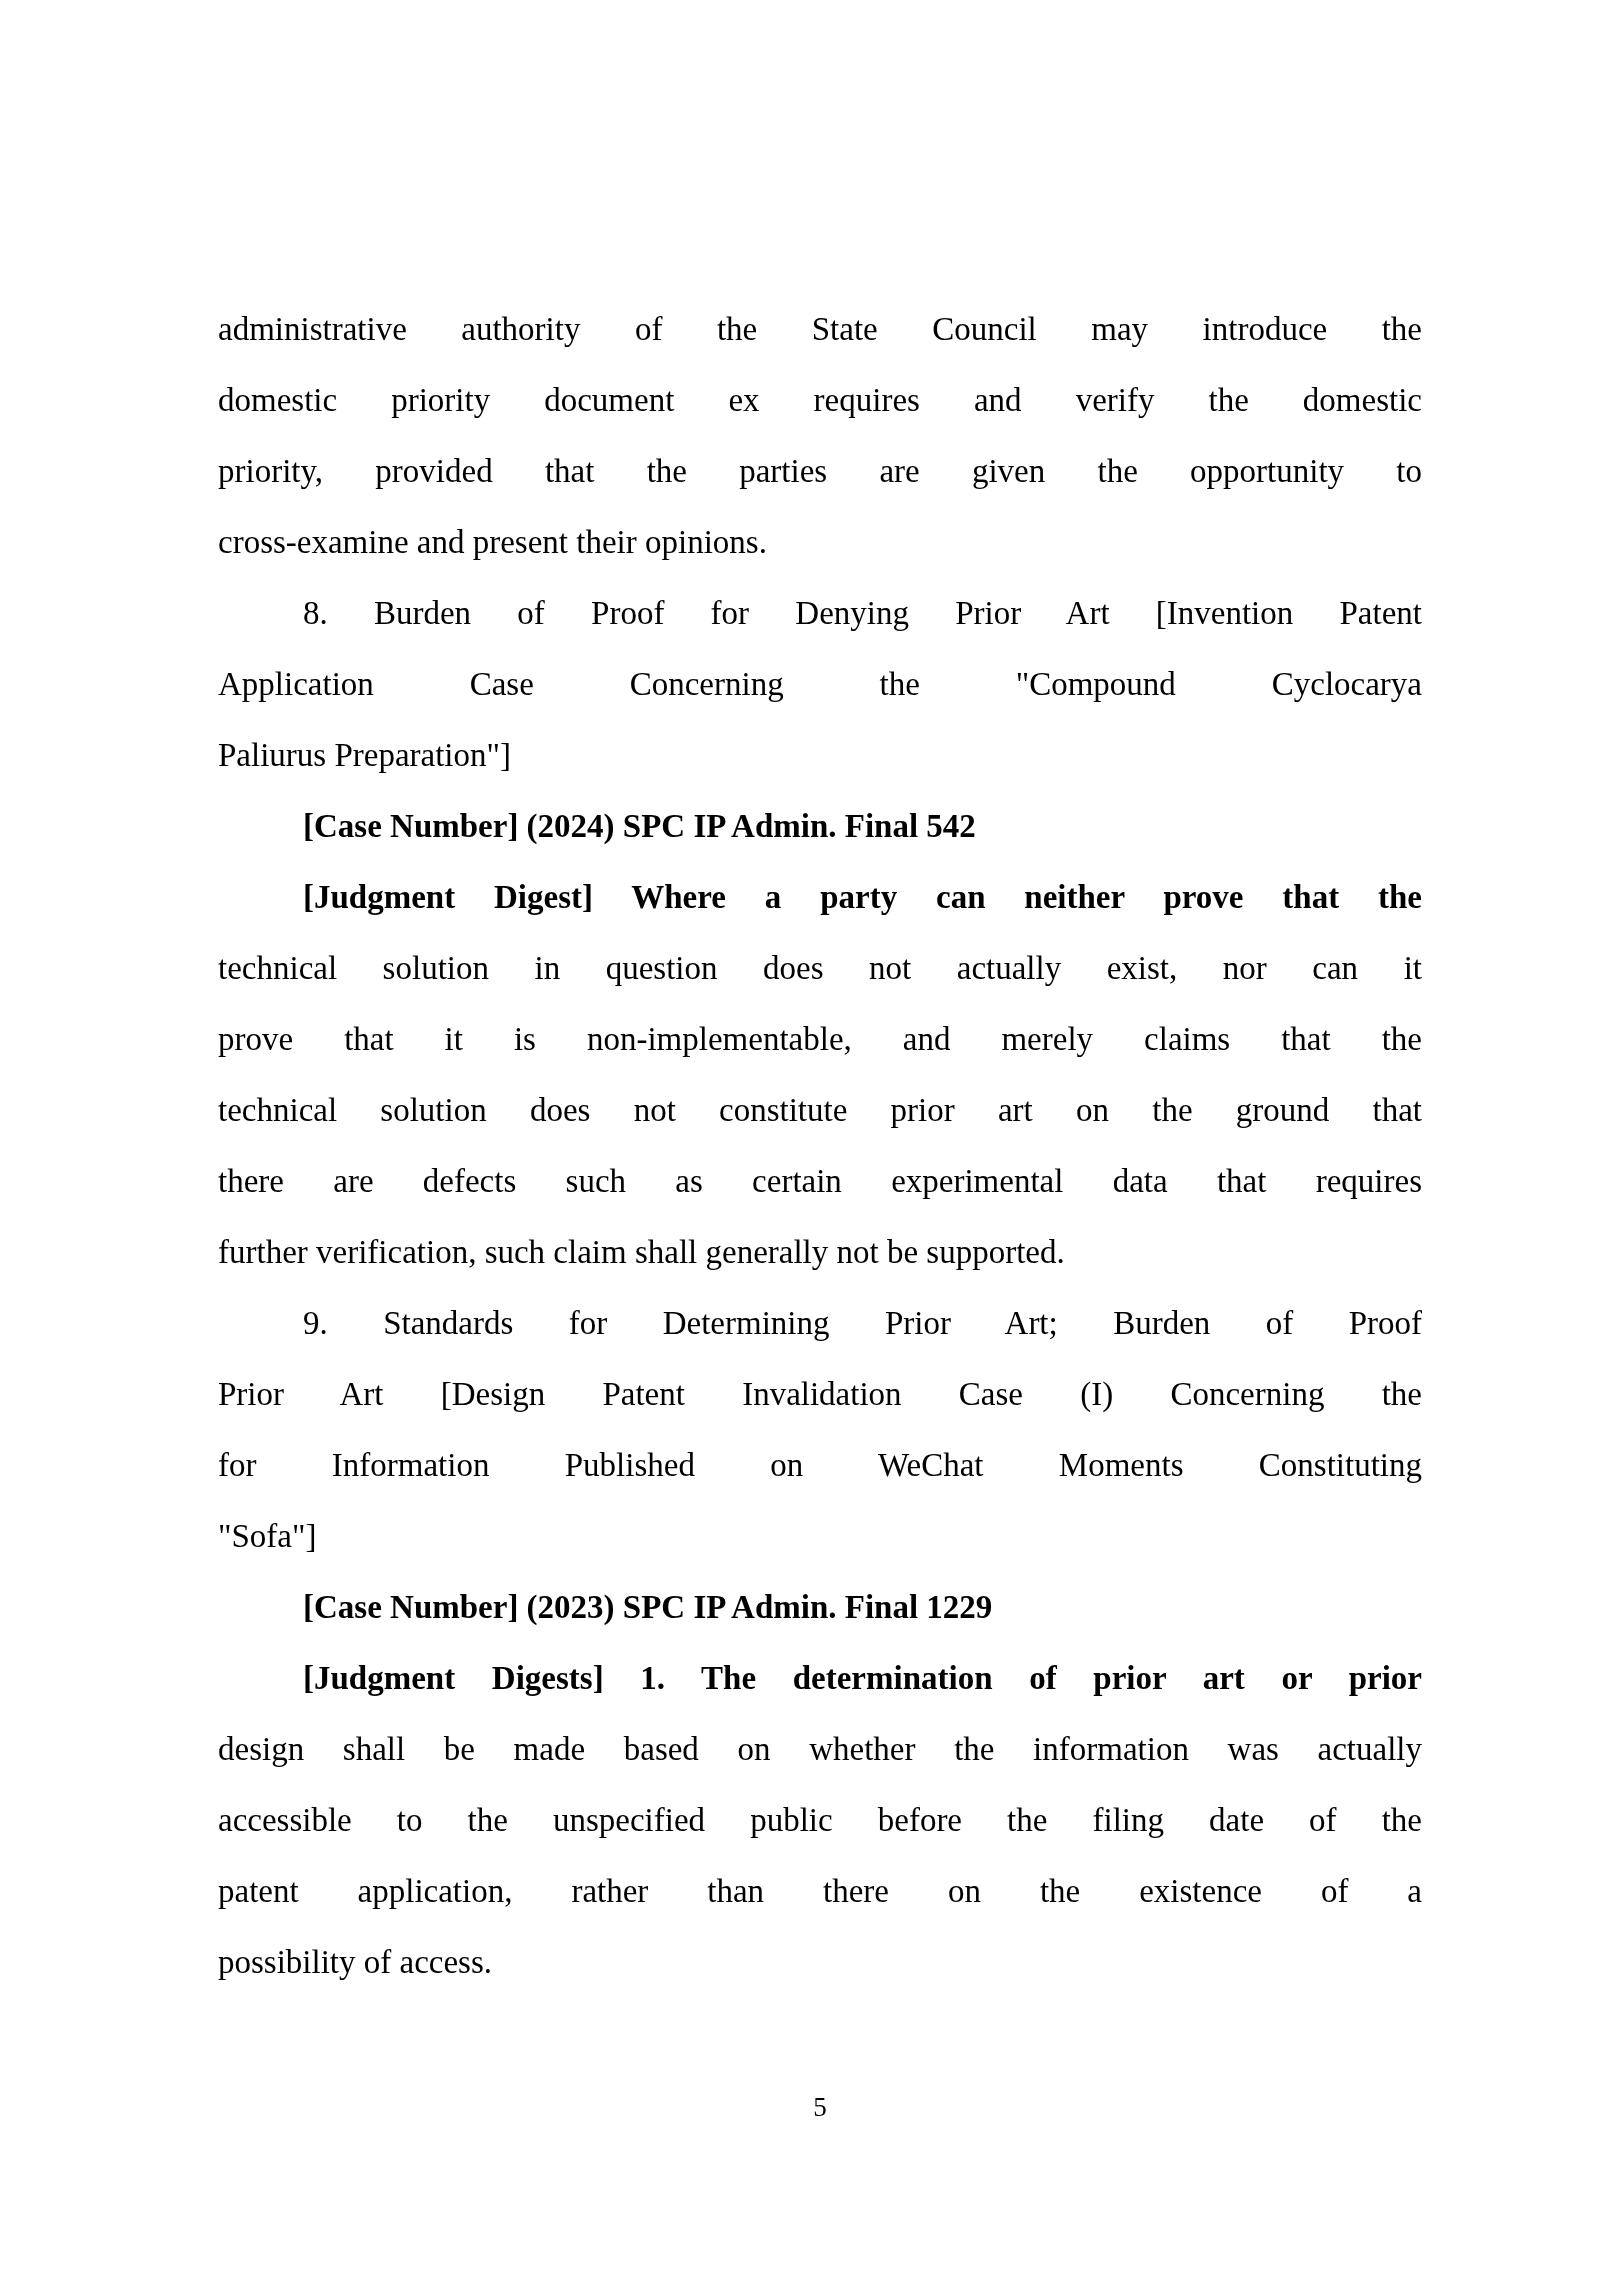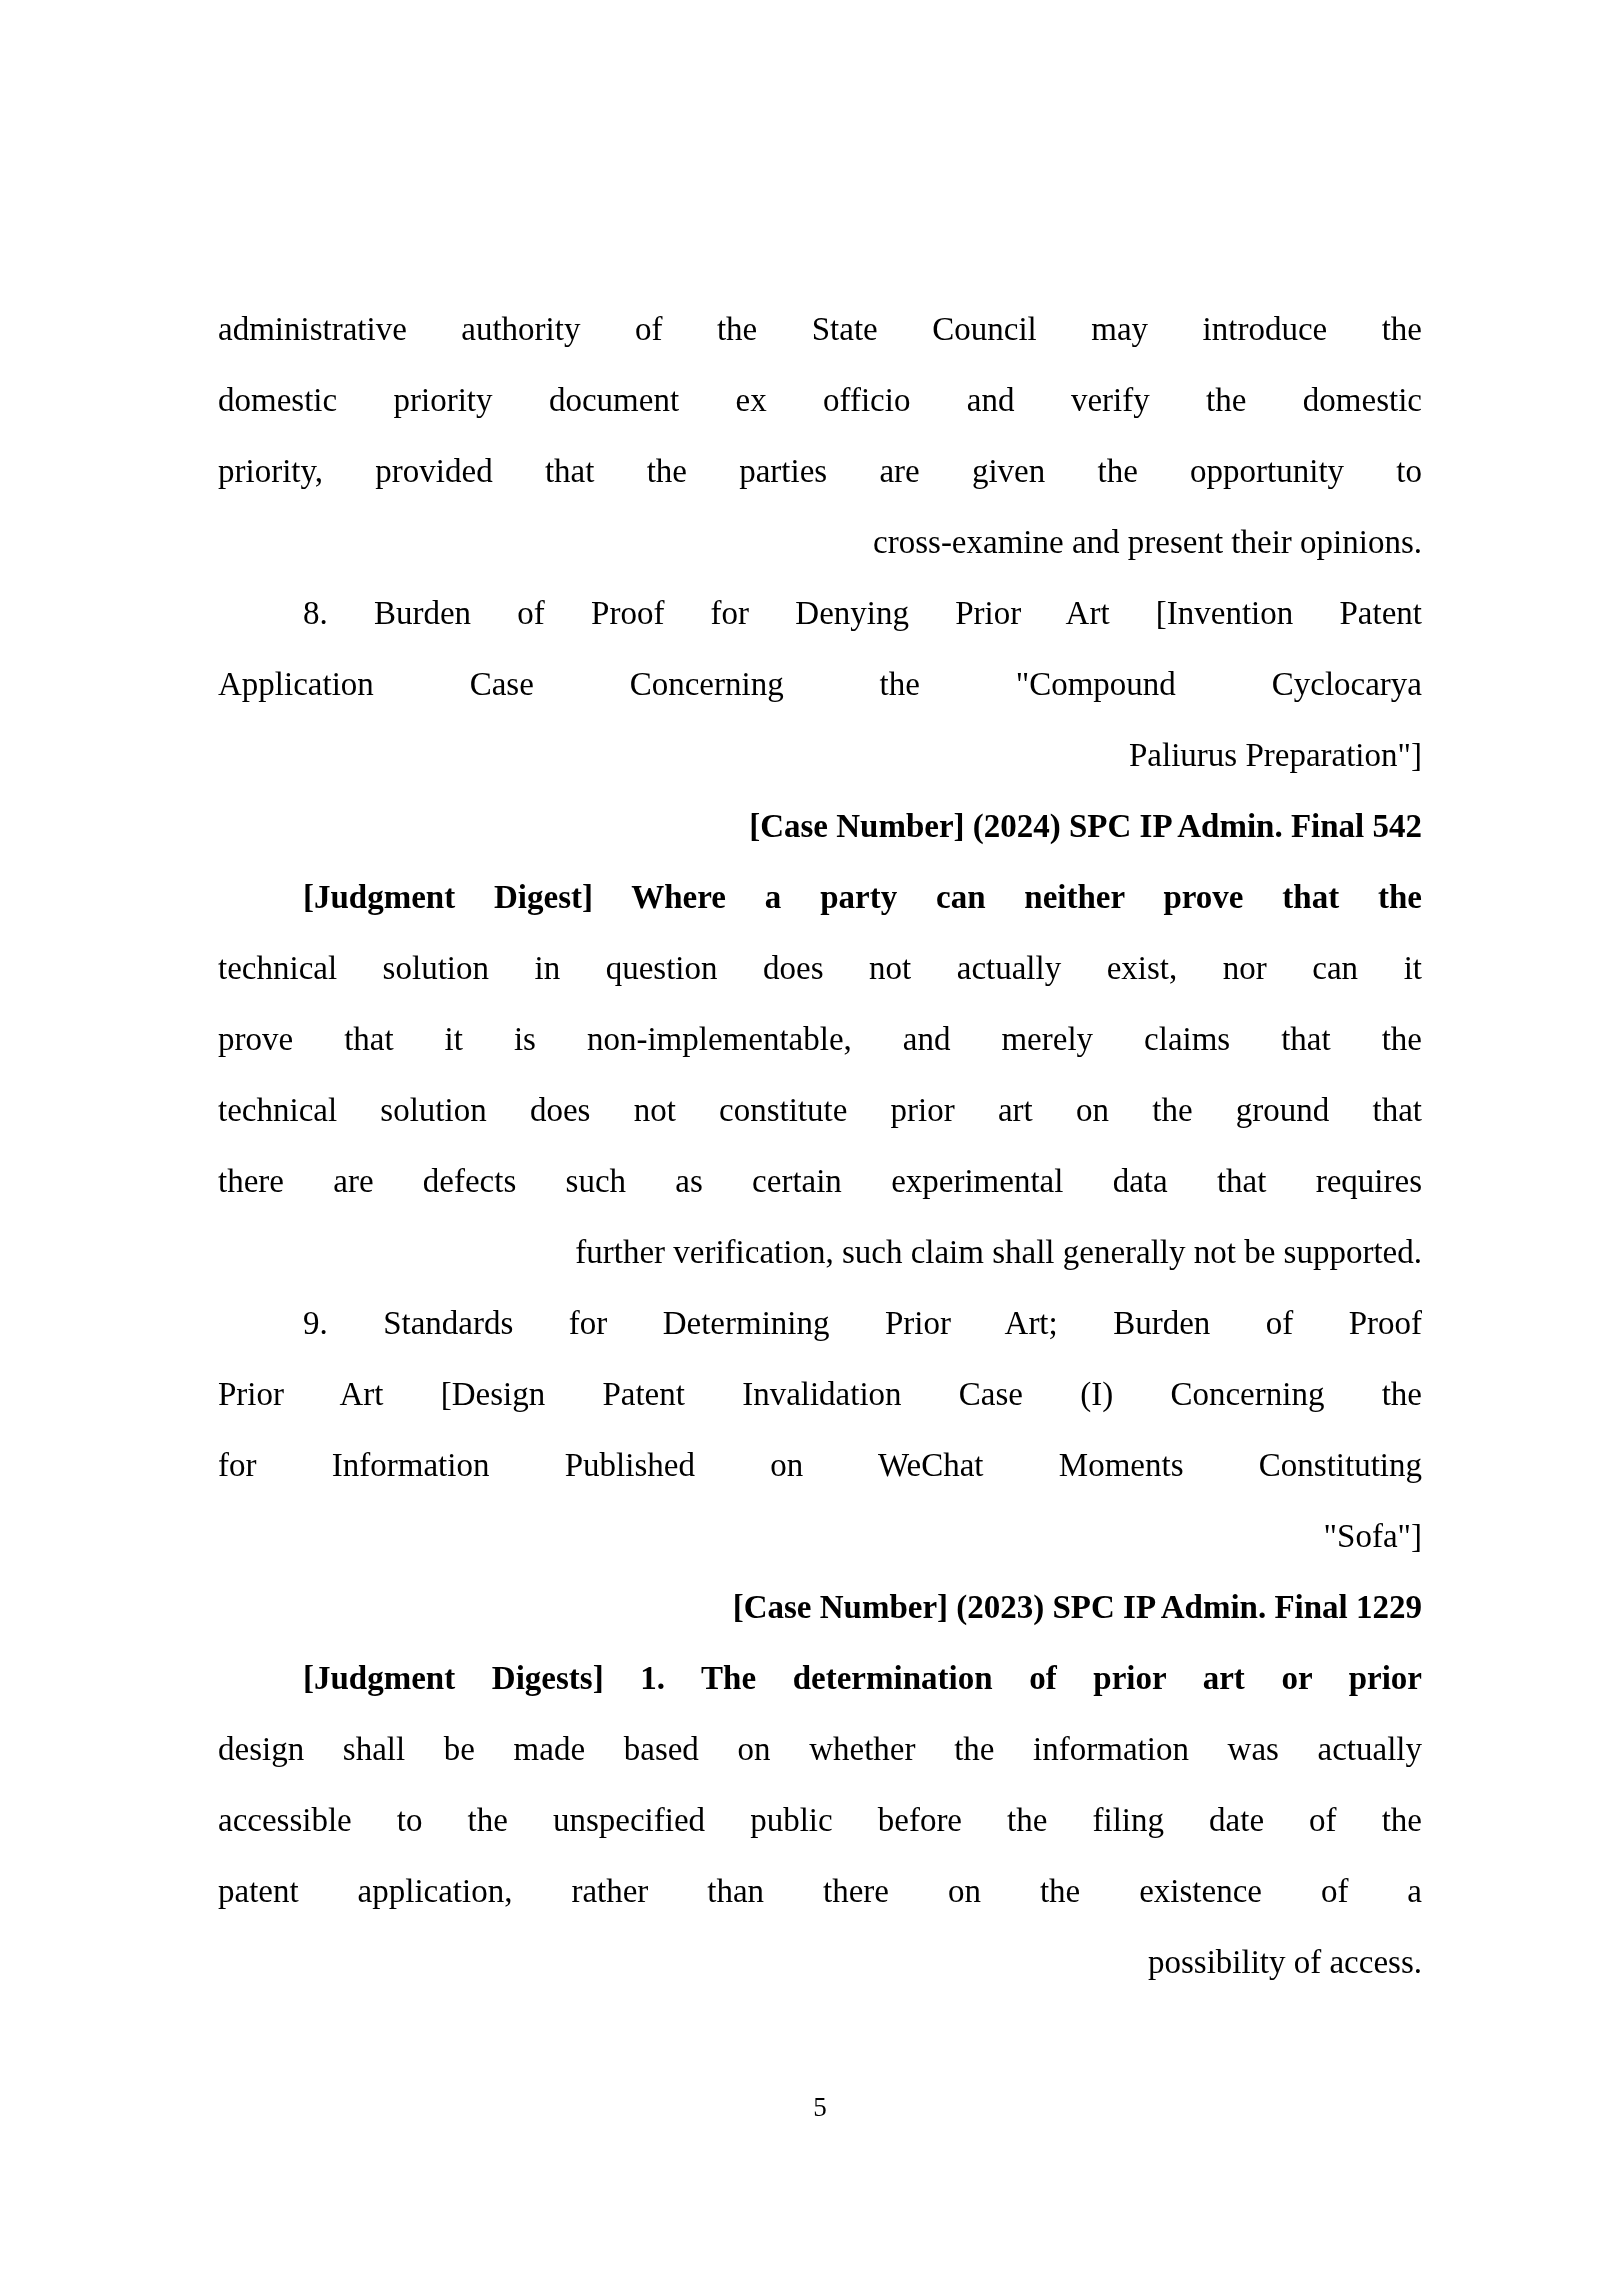--- a/index.html
+++ b/index.html
@@ -35,21 +35,21 @@
     white-space: normal;
     overflow: hidden;
   }
   
   .line.j {
     text-align: justify;
     text-align-last: justify;
   }
   
   .line.l {
-    text-align: right;
+    text-align: left;
   }
   
   .line.ind {
     text-indent: 85px;
     font-weight: bold;
   }
   .bold .line {
     font-weight: normal;
   }
   .footer {
@@ -65,21 +65,21 @@
   }
 </style>
 </head>
 <body>
 
 <div class="page">
   <div class="content">
 
     <div class="para">
       <span class="line j">administrative authority of the State Council may introduce the</span>
-      <span class="line j">domestic priority document ex officio and verify the domestic</span>
+      <span class="line j">domestic priority document ex requires and verify the domestic</span>
       <span class="line j">priority, provided that the parties are given the opportunity to</span>
       <span class="line l">cross-examine and present their opinions.</span>
     </div>
 
     <div class="para bold">
       <span class="line j ind">8. Burden of Proof for Denying Prior Art [Invention Patent</span>
       <span class="line j">Application Case Concerning the "Compound Cyclocarya</span>
       <span class="line l">Paliurus Preparation"]</span>
     </div>
 

